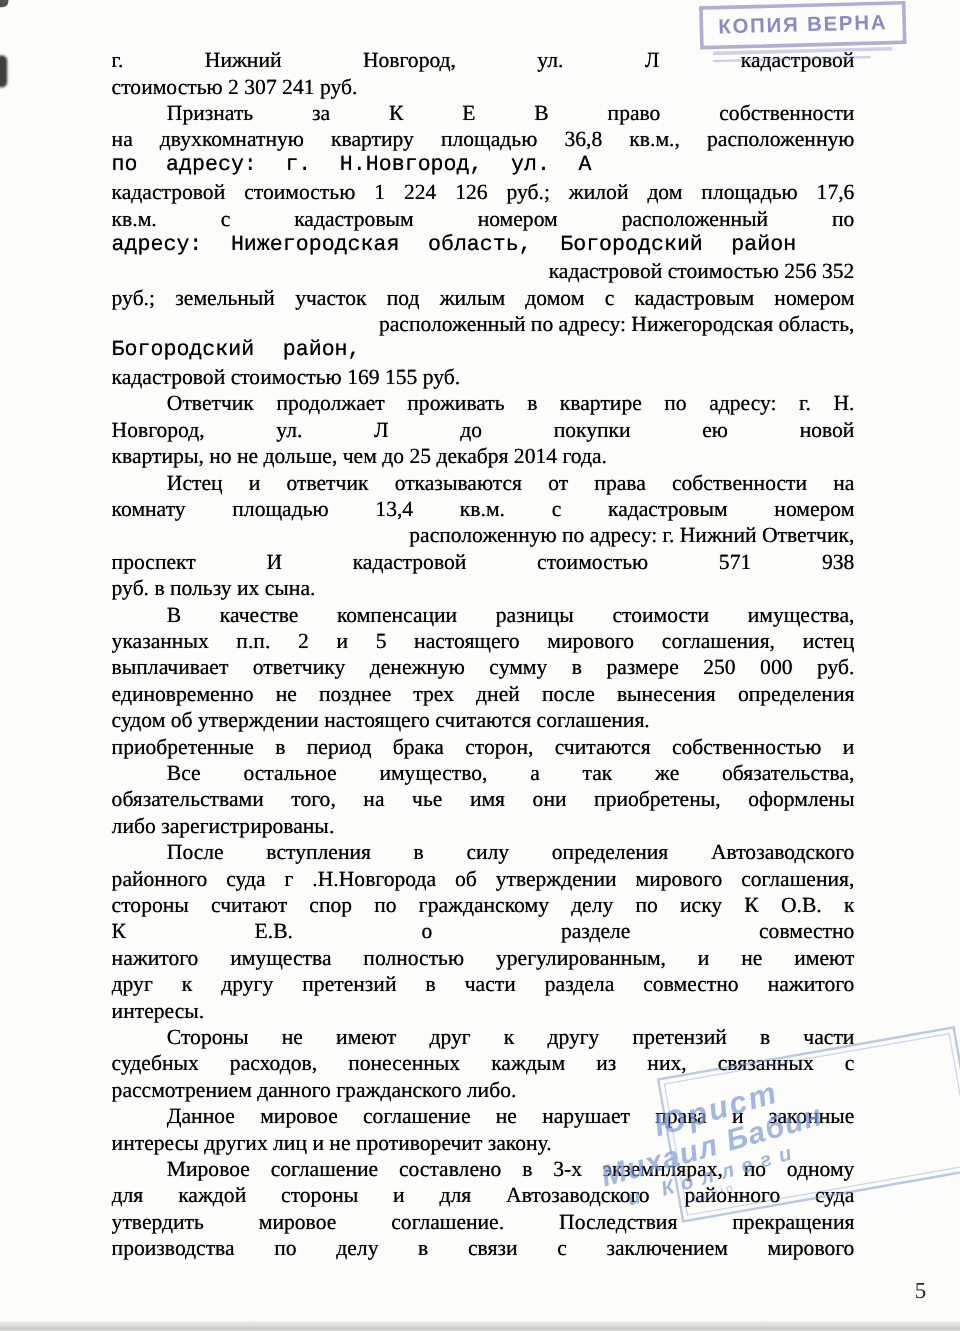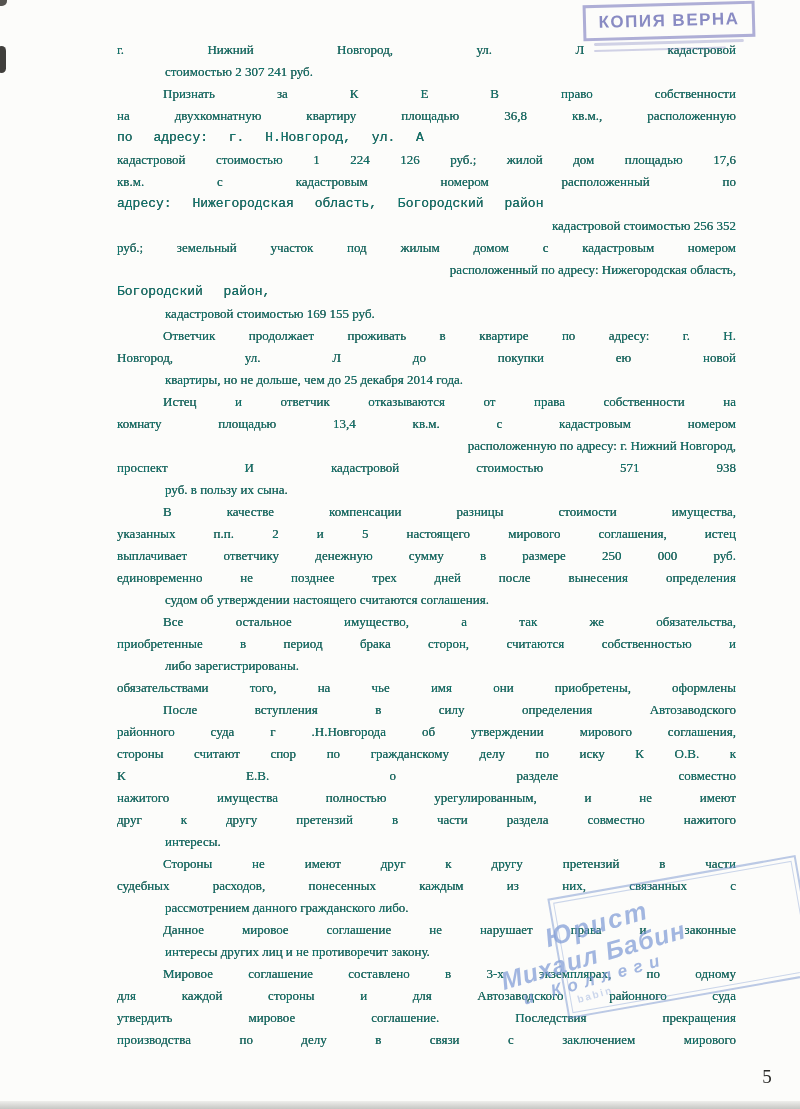--- a/index.html
+++ b/index.html
@@ -3,30 +3,30 @@
 <meta charset="utf-8">
 <style>
   html,body{margin:0;padding:0;background:#e8e8e6;}
   .page{
     position:relative;width:800px;height:1109px;margin:0 auto;
     background:#fcfcfa;overflow:hidden;
     font-family:"Liberation Serif",serif;
   }
   
   .textblock{
-    position:absolute;left:117px;top:39px;width:619px;
-    color:#0f766e;font-size:13px;z-index:2;
+    position:absolute;left:93px;top:39px;width:619px;
+    color:#000000;font-size:18px;z-index:2;
   }
   .line{
     height:22px;line-height:22px;overflow:hidden;
     text-align:justify;text-align-last:justify;
     text-shadow:0 0 .6px rgba(25,22,15,.85);
     white-space:normal;
   }
-  .line.l{text-align:left;text-align-last:left;margin-left:48px;}
+  .line.l{text-align:left;text-align-last:left;}
   .line.r{text-align:right;text-align-last:right;}
   .line.w{text-align:left;text-align-last:left;word-spacing:13px;font-family:Liberation Mono, monospace;}
   .ind{display:inline-block;width:46px;}
   
   .stamp-copy{
     position:absolute;left:583px;top:3px;width:166px;height:30px;
     border:3px solid rgba(110,110,184,.55);
     transform:rotate(-1.5deg);
     display:flex;align-items:center;justify-content:center;
     font-family:"Liberation Sans",sans-serif;font-weight:bold;
@@ -99,32 +99,32 @@
       <div class="line r">кадастровой стоимостью 256 352</div>
       <div class="line j">руб.; земельный участок под жилым домом с кадастровым номером</div>
       <div class="line r">расположенный по адресу: Нижегородская область,</div>
       <div class="line w">Богородский район,</div>
       <div class="line l">кадастровой стоимостью 169 155 руб.</div>
       <div class="line j"><span class="ind"></span>Ответчик продолжает проживать в квартире по адресу: г. Н.</div>
       <div class="line j">Новгород,&nbsp;ул.&nbsp;Л до&nbsp;покупки&nbsp;ею&nbsp;новой</div>
       <div class="line l">квартиры, но не дольше, чем до 25 декабря 2014 года.</div>
       <div class="line j"><span class="ind"></span>Истец и ответчик отказываются от права собственности на</div>
       <div class="line j">комнату площадью 13,4 кв.м. с кадастровым номером</div>
-      <div class="line r">расположенную по адресу: г. Нижний Новгород,</div>
+      <div class="line r">расположенную по адресу: г. Нижний Ответчик,</div>
       <div class="line j">проспект&nbsp;И кадастровой&nbsp;стоимостью&nbsp;571&nbsp;938</div>
       <div class="line l">руб. в пользу их сына.</div>
       <div class="line j"><span class="ind"></span>В качестве компенсации разницы стоимости имущества,</div>
       <div class="line j">указанных п.п. 2 и 5 настоящего мирового соглашения, истец</div>
       <div class="line j">выплачивает ответчику денежную сумму в размере 250 000 руб.</div>
       <div class="line j">единовременно не позднее трех дней после вынесения определения</div>
       <div class="line l">судом об утверждении настоящего считаются соглашения.</div>
+      <div class="line j">приобретенные в период брака сторон, считаются собственностью и</div>
       <div class="line j"><span class="ind"></span>Все остальное имущество, а так же обязательства,</div>
-      <div class="line j">приобретенные в период брака сторон, считаются собственностью и</div>
+      <div class="line j">обязательствами того, на чье имя они приобретены, оформлены</div>
       <div class="line l">либо зарегистрированы.</div>
-      <div class="line j">обязательствами того, на чье имя они приобретены, оформлены</div>
       <div class="line j"><span class="ind"></span>После вступления в силу определения Автозаводского</div>
       <div class="line j">районного суда г .Н.Новгорода об утверждении мирового соглашения,</div>
       <div class="line j">стороны&nbsp;считают&nbsp;спор&nbsp;по&nbsp;гражданскому&nbsp;делу&nbsp;по&nbsp;иску&nbsp;К О.В.&nbsp;к</div>
       <div class="line j">К Е.В. о разделе совместно</div>
       <div class="line j">нажитого имущества полностью урегулированным, и не имеют</div>
       <div class="line j">друг к другу претензий в части раздела совместно нажитого</div>
       <div class="line l">интересы.</div>
       <div class="line j"><span class="ind"></span>Стороны не имеют друг к другу претензий в части</div>
       <div class="line j">судебных расходов, понесенных каждым из них, связанных с</div>
       <div class="line l">рассмотрением данного гражданского либо.</div>

